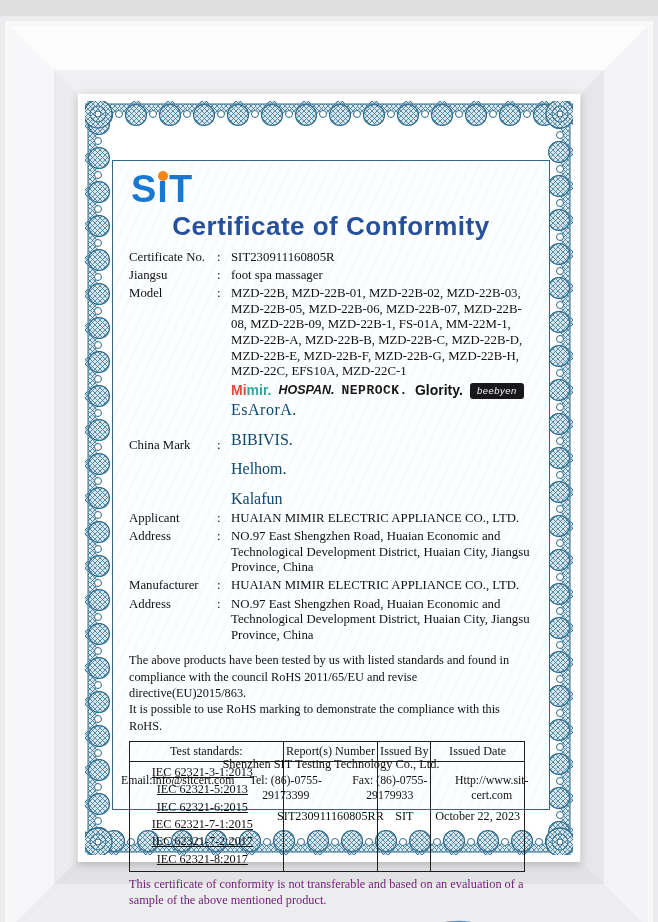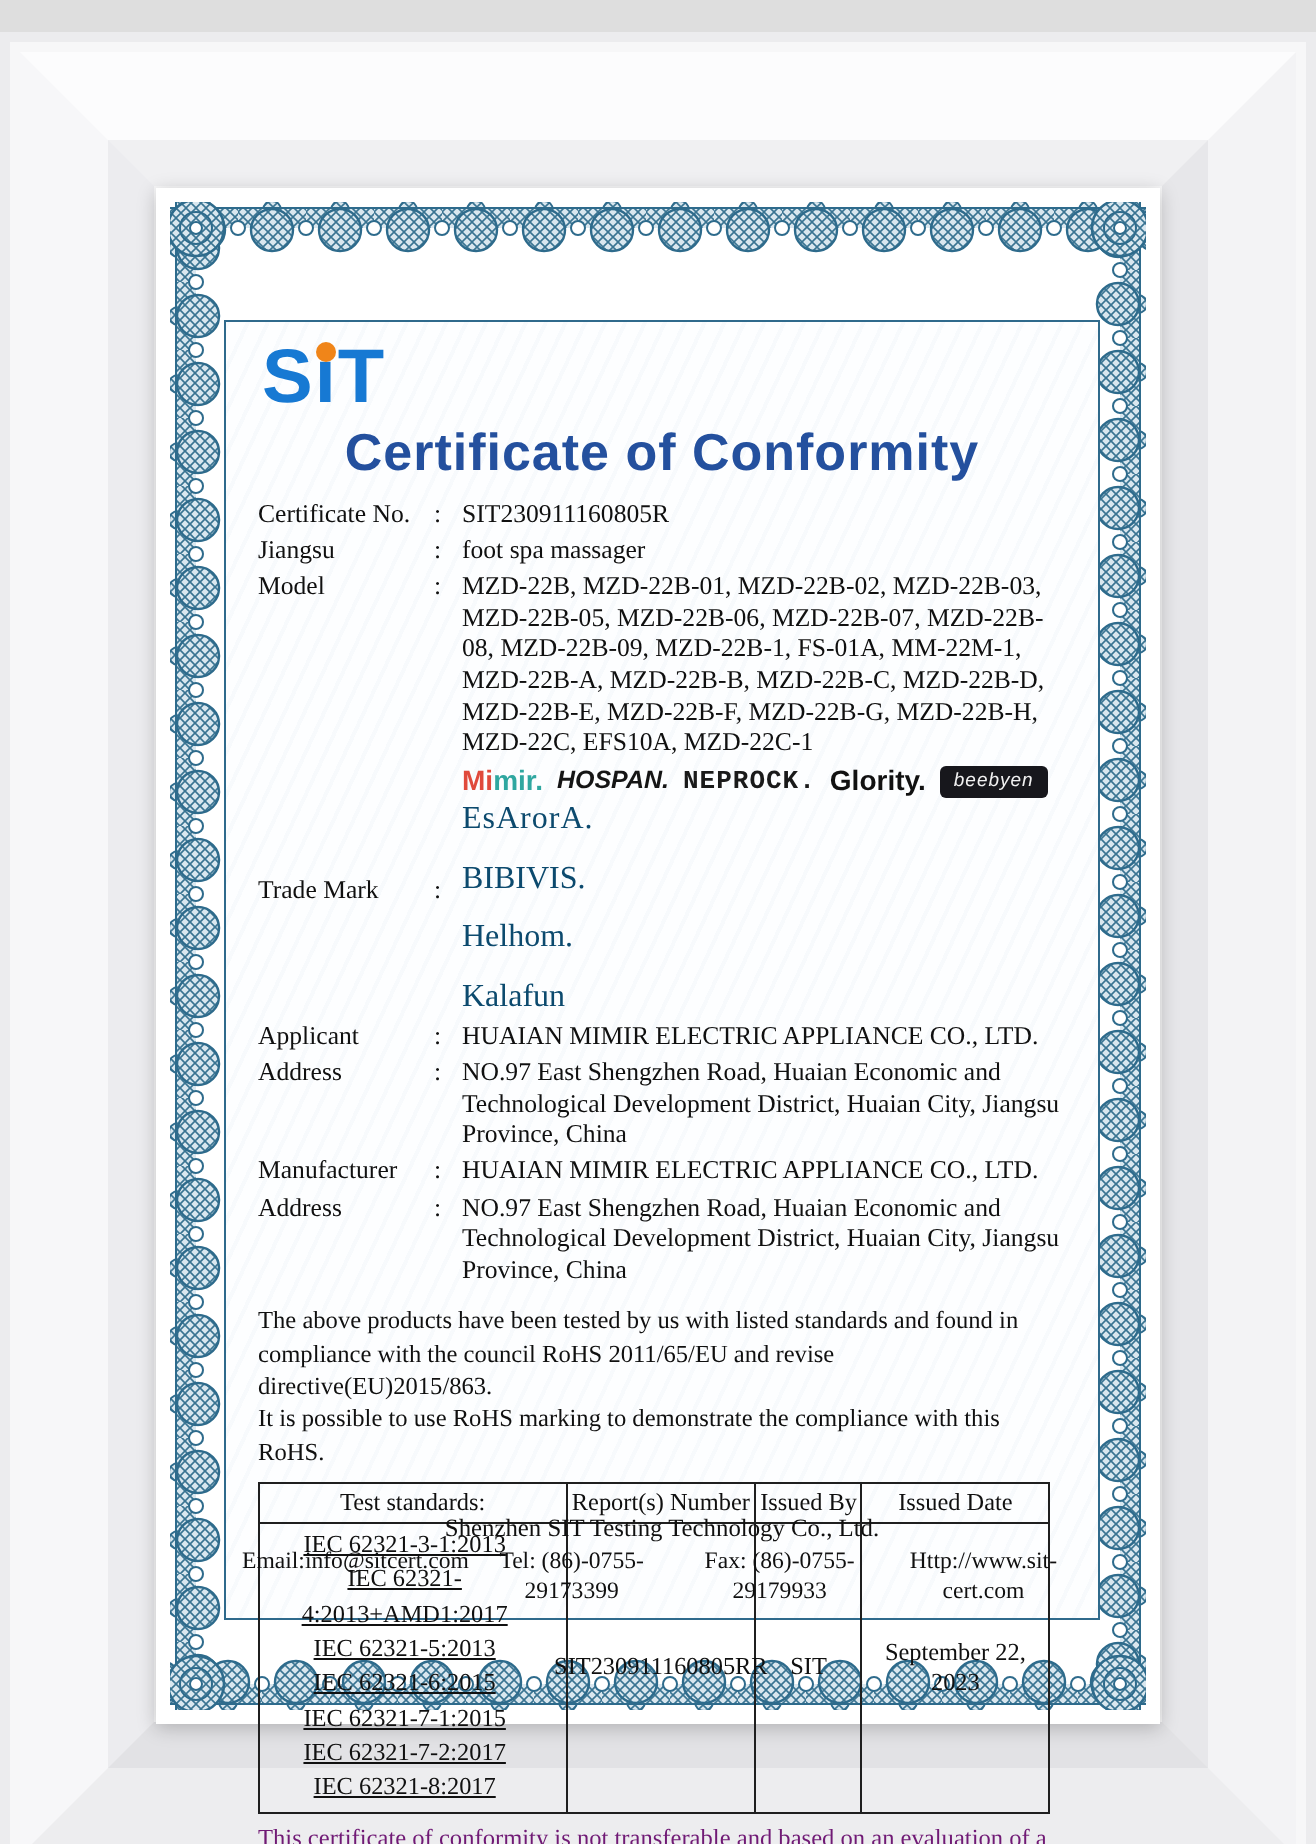--- a/index.html
+++ b/index.html
@@ -157,21 +157,21 @@
         <span class="f-colon">:</span>
         <span class="f-value">foot spa massager</span>
       </div>
       <div class="field-row">
         <span class="f-label">Model</span>
         <span class="f-colon">:</span>
         <span class="f-value">MZD-22B, MZD-22B-01, MZD-22B-02, MZD-22B-03, MZD-22B-05, MZD-22B-06, MZD-22B-07, MZD-22B-08, MZD-22B-09, MZD-22B-1, FS-01A, MM-22M-1, MZD-22B-A, MZD-22B-B, MZD-22B-C, MZD-22B-D, MZD-22B-E, MZD-22B-F, MZD-22B-G, MZD-22B-H, MZD-22C, EFS10A, MZD-22C-1</span>
       </div>
 
       <div class="field-row" style="align-items:center;">
-        <span class="f-label">Trade Mark</span>
+        <span class="f-label">China Mark</span>
         <span class="f-colon">:</span>
         <span class="f-value">
           <span class="brands-1">
             <span class="brand-mimir"><span>Mi</span><span class="tail">mir.</span></span>
             <span class="brand-hospan">HOSPAN.</span>
             <span class="brand-neprock">NEPROCK.</span>
             <span class="brand-glority">Glority.</span>
             <span class="brand-badge">beebyen</span>
           </span>
           <span class="brands-2">
@@ -210,30 +210,29 @@
       </div>
 
       <div class="std-table">
         <div class="cell head">Test standards:</div>
         <div class="cell head">Report(s) Number</div>
         <div class="cell head">Issued By</div>
         <div class="cell head last">Issued Date</div>
 
         <div class="cell standards">
           <div>IEC 62321-3-1:2013</div>
-          <div>IEC 62321-4:2013+AMD1:2017</div>
           <div>IEC 62321-5:2013</div>
           <div>IEC 62321-6:2015</div>
           <div>IEC 62321-7-1:2015</div>
           <div>IEC 62321-7-2:2017</div>
           <div>IEC 62321-8:2017</div>
         </div>
         <div class="cell body">SIT230911160805RR</div>
         <div class="cell body">SIT</div>
-        <div class="cell body last">September 22, 2023</div>
+        <div class="cell body last">October 22, 2023</div>
       </div>
 
       <div class="note">This certificate of conformity is not transferable and based on an evaluation of a sample of the above mentioned product.</div>
 
       <div class="sign-area">
         <div class="rohs">RoHS</div>
 
         <svg class="stamp" viewBox="-88 -62 176 124" aria-hidden="true">
           <g transform="rotate(-14)" fill="none" stroke="#2e8fe0">
             <ellipse rx="62" ry="39" stroke-width="2.6"></ellipse>

